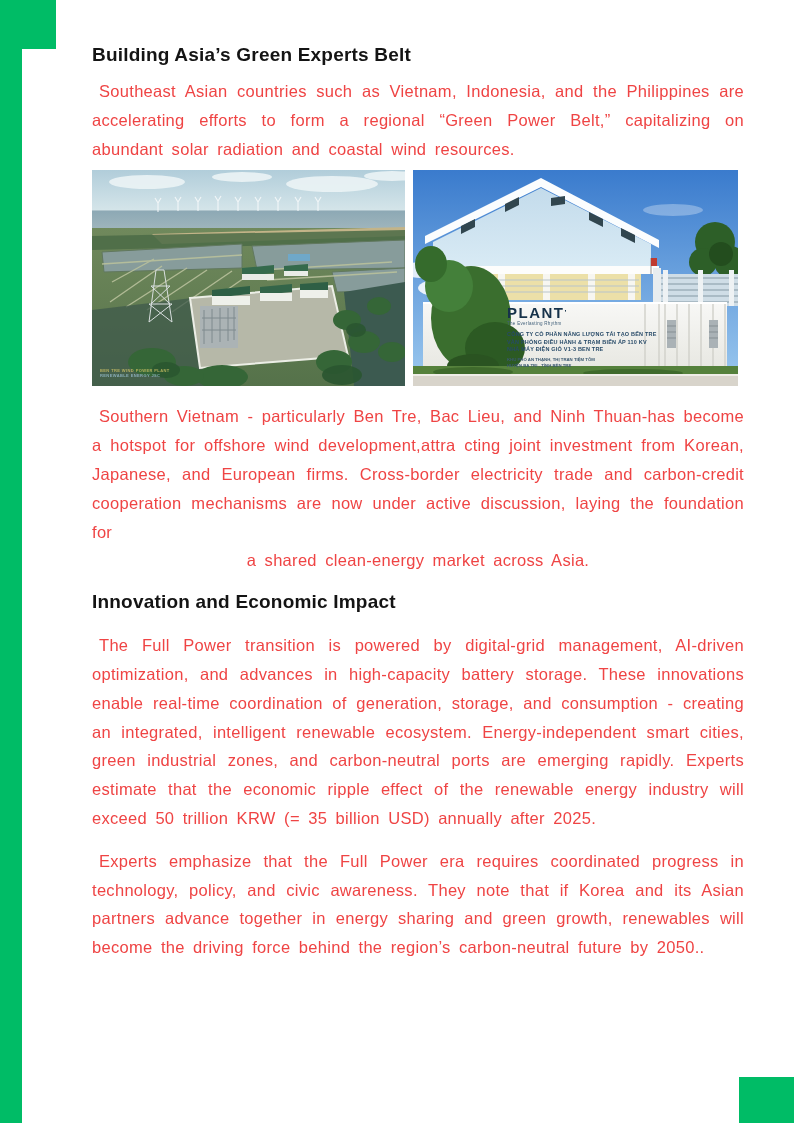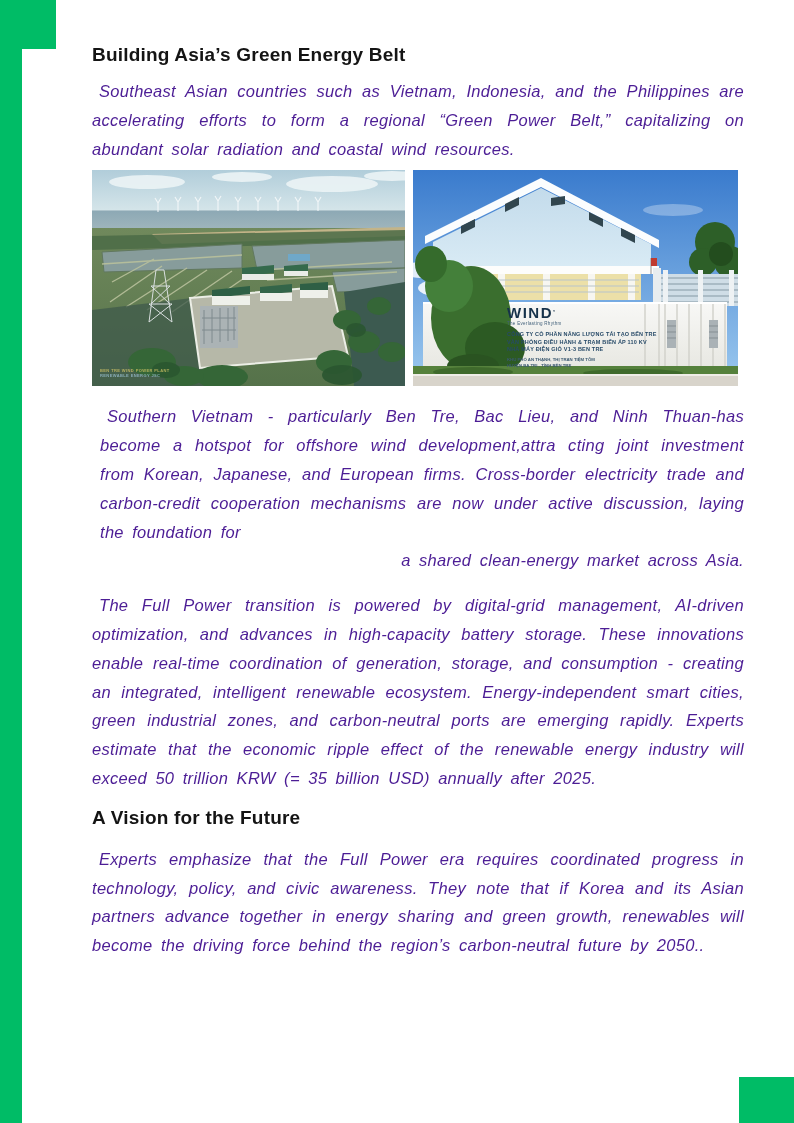--- a/index.html
+++ b/index.html
@@ -10,27 +10,27 @@
   .accent{position:absolute;background:#00bc66;}
   .accent-bar-left{left:0;top:0;width:22px;height:1123px;}
   .accent-square-top{left:0;top:0;width:56px;height:49px;}
   .accent-square-bottom{right:0;bottom:0;width:55px;height:46px;}
   .content{position:absolute;left:92px;top:42px;width:652px;}
   .doc-heading{
     font-size:19px;font-weight:700;color:#141414;margin:0;
     letter-spacing:.2px;line-height:26px;
   }
   .para{
-    font-size:16.5px;line-height:28.8px;color:#4c1d95;margin:0;
-    text-align:justify;text-indent:7px;letter-spacing:.3px;word-spacing:3.5px;font-style:italic;
-  }
-  .para-cont{text-align:right;text-indent:0;}
+    font-size:16.5px;line-height:28.8px;color:#ef4444;margin:0;
+    text-align:justify;text-indent:7px;letter-spacing:.3px;word-spacing:3.5px;
+  }
+  .para-cont{text-align:center;text-indent:0;}
   .p1{margin-top:9px;}
   .figure-row{display:flex;gap:8px;margin-top:7px;}
-  .p2{margin-top:16px;margin-left:8px;}
+  .p2{margin-top:16px;}
   .h2{margin-top:14px;}
   .p3{margin-top:16px;}
   .h3{margin-top:12px;}
   .p4{margin-top:14px;}
   .figure{position:relative;height:216px;overflow:hidden;}
   .figure-left{width:313px;}
   .figure-right{width:325px;}
   .figure svg{display:block;width:100%;height:100%;}
   .watermark{
     position:absolute;left:8px;bottom:8px;color:#d9c968;opacity:.75;
@@ -50,21 +50,21 @@
 <body>
 
 <div class="page">
 
   <div class="accent accent-bar-left" style="background: rgb(0, 188, 102);"></div>
   <div class="accent accent-square-top" style="background: rgb(0, 188, 102);"></div>
   <div class="accent accent-square-bottom" style="background: rgb(0, 188, 102);"></div>
 
   <div class="content">
 
-    <h1 class="doc-heading">Building Asia’s Green Energy Belt</h1>
+    <h1 class="doc-heading">Building Asia’s Green Experts Belt</h1>
 
     <p class="para p1">Southeast Asian countries such as Vietnam, Indonesia, and the Philippines are accelerating efforts to form a regional “Green Power Belt,” capitalizing on abundant solar radiation and coastal wind resources.</p>
 
     <div class="figure-row">
 
       <div class="figure figure-left">
         <svg viewBox="0 0 313 216" preserveAspectRatio="none">
           <defs>
             <linearGradient id="skyL" x1="0" y1="0" x2="0" y2="1">
               <stop offset="0" stop-color="#b1cdda"></stop>
@@ -255,38 +255,38 @@
           </g>
           <rect x="0" y="196" width="325" height="12" fill="#55813c"></rect>
           <g fill="#3f6a2c">
               <ellipse cx="60" cy="202" rx="40" ry="5"></ellipse>
               <ellipse cx="220" cy="203" rx="50" ry="4"></ellipse>
             </g>
           <rect x="0" y="205" width="325" height="11" fill="#d8d4cb"></rect>
           <rect x="0" y="204" width="325" height="2" fill="#efede7"></rect>
         </svg>
         <div class="sign">
-          <div class="sign-logo"><span>WIND</span><span class="sign-mark">’</span></div>
+          <div class="sign-logo"><span>PLANT</span><span class="sign-mark">’</span></div>
           <div class="sign-tagline">The Everlasting Rhythm</div>
           <div class="sign-lines">
             <div>CÔNG TY CỔ PHẦN NĂNG LƯỢNG TÁI TẠO BẾN TRE</div>
             <div>VĂN PHÒNG ĐIỀU HÀNH &amp; TRẠM BIẾN ÁP 110 KV</div>
             <div>NHÀ MÁY ĐIỆN GIÓ V1-3 BEN TRE</div>
           </div>
           <div class="sign-address">
             <div>KHU PHỐ AN THẠNH, THỊ TRẤN TIỆM TÔM</div>
             <div>HUYỆN BA TRI - TỈNH BẾN TRE</div>
           </div>
         </div>
       </div>
 
     </div>
 
     <p class="para p2">Southern Vietnam - particularly Ben Tre, Bac Lieu, and Ninh Thuan-has become a hotspot for offshore wind development,attra cting joint investment from Korean, Japanese, and European firms. Cross-border electricity trade and carbon-credit cooperation mechanisms are now under active discussion, laying the foundation for</p>
     <p class="para para-cont">a shared clean-energy market across Asia.</p>
 
+    <h2 class="doc-heading h2">Innovation and Economic Impact</h2>
     <p class="para p3">The Full Power transition is powered by digital-grid management, AI-driven optimization, and advances in high-capacity battery storage. These innovations enable real-time coordination of generation, storage, and consumption - creating an integrated, intelligent renewable ecosystem. Energy-independent smart cities, green industrial zones, and carbon-neutral ports are emerging rapidly. Experts estimate that the economic ripple effect of the renewable energy industry will exceed 50 trillion KRW (= 35 billion USD) annually after 2025.</p>
 
-    <h2 class="doc-heading h3">A Vision for the Future</h2>
     <p class="para p4">Experts emphasize that the Full Power era requires coordinated progress in technology, policy, and civic awareness. They note that if Korea and its Asian partners advance together in energy sharing and green growth, renewables will become the driving force behind the region’s carbon-neutral future by 2050..</p>
 
   </div>
 </div>
 
 </body></html>

